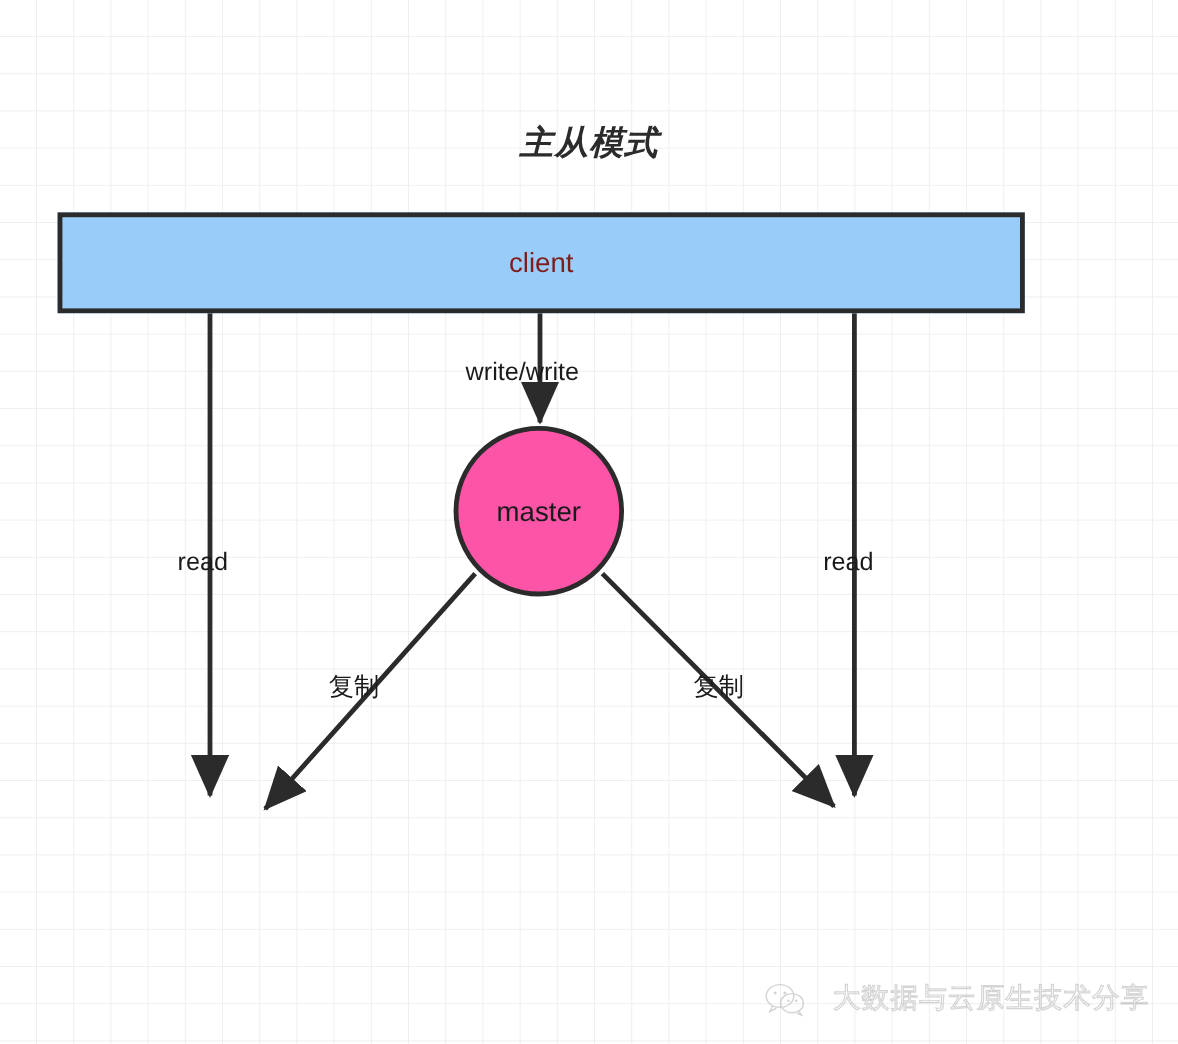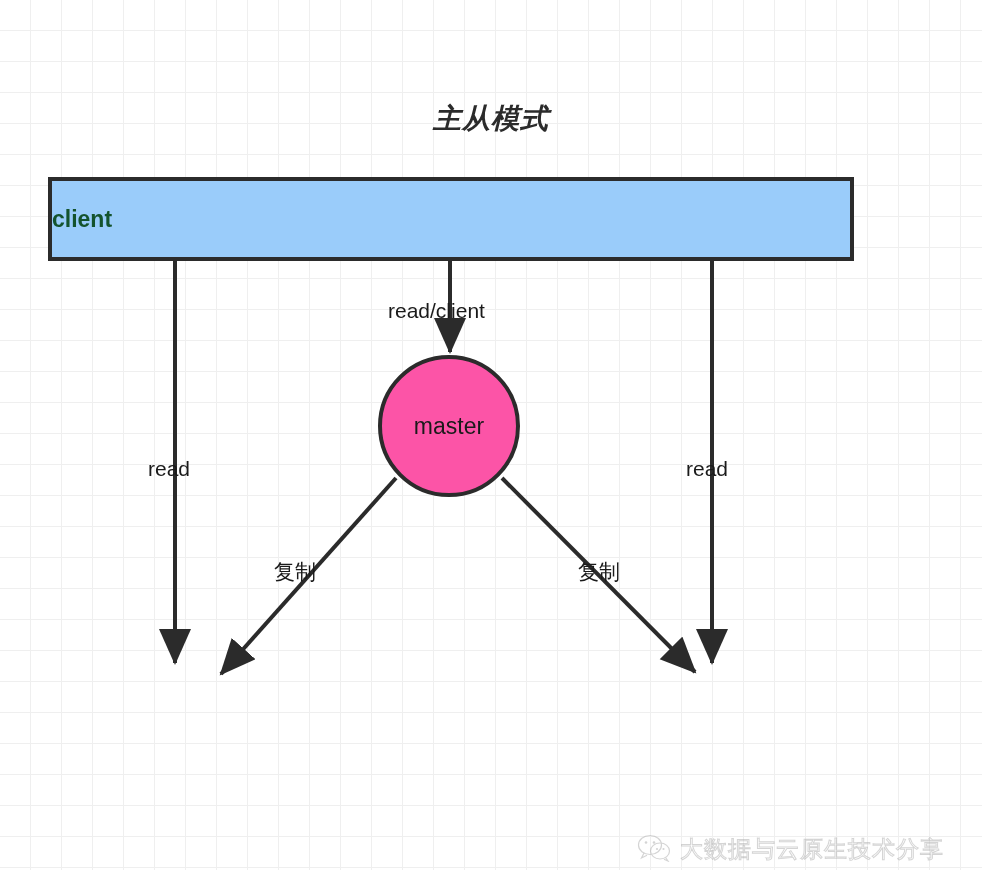--- a/index.html
+++ b/index.html
@@ -38,23 +38,22 @@
     font-weight: bold;
     font-style: italic;
     color: #2b2b2b;
     letter-spacing: 1px;
   }
   .node-box {
     position: absolute;
     box-sizing: border-box;
     display: flex;
     align-items: center;
-    justify-content: flex-start;
-    color: #14532d;
-    font-weight: bold;
+    justify-content: center;
+    color: #7f1d1d;
   }
   #client-node {
     left: 48px;
     top: 177px;
     width: 806px;
     height: 84px;
     background: #9ACCFA;
     border: 4px solid #2b2b2b;
     font-size: 23px;
   }
@@ -100,24 +99,23 @@
   #label-read-left  { left: 148px; top: 457px; }
   #label-read-right { left: 686px; top: 457px; }
   #label-copy-left  { left: 274px; top: 558px; }
   #label-copy-right { left: 578px; top: 558px; }
 
   #watermark {
     position: absolute;
     left: 637px;
     top: 816px;
     display: flex;
-    align-items: flex-start;
-    gap: 9px;
+    align-items: flex-end;
+    gap: 23px;
     opacity: 0.42;
-    margin-top: 18px;
   }
   #watermark .wm-text {
     font-size: 23px;
     color: transparent;
     -webkit-text-stroke: 1px #9a9a9a;
     letter-spacing: 1px;
   }
   #wechat-icon { display: block; }
 </style>
 </head>
@@ -148,21 +146,21 @@
   <div id="client-node" class="node-box">
     <span>client</span>
   </div>
 
   <div id="master-node" class="node-circle">
     <span>master</span>
   </div>
 
 
 
-  <div id="label-read-write" class="edge-label">read/client</div>
+  <div id="label-read-write" class="edge-label">write/write</div>
   <div id="label-read-left" class="edge-label">read</div>
   <div id="label-read-right" class="edge-label">read</div>
   <div id="label-copy-left" class="edge-label">复制</div>
   <div id="label-copy-right" class="edge-label">复制</div>
 
   <div id="watermark">
     <svg id="wechat-icon" width="34" height="28" viewBox="0 0 34 28">
       <ellipse cx="13" cy="11" rx="11.5" ry="9.5" fill="none" stroke="#9a9a9a" stroke-width="1.2"></ellipse>
       <path d="M7 19 L4.5 24 L10 21.2" fill="none" stroke="#9a9a9a" stroke-width="1.2"></path>
       <circle cx="9" cy="8.5" r="1.3" fill="#9a9a9a"></circle>

